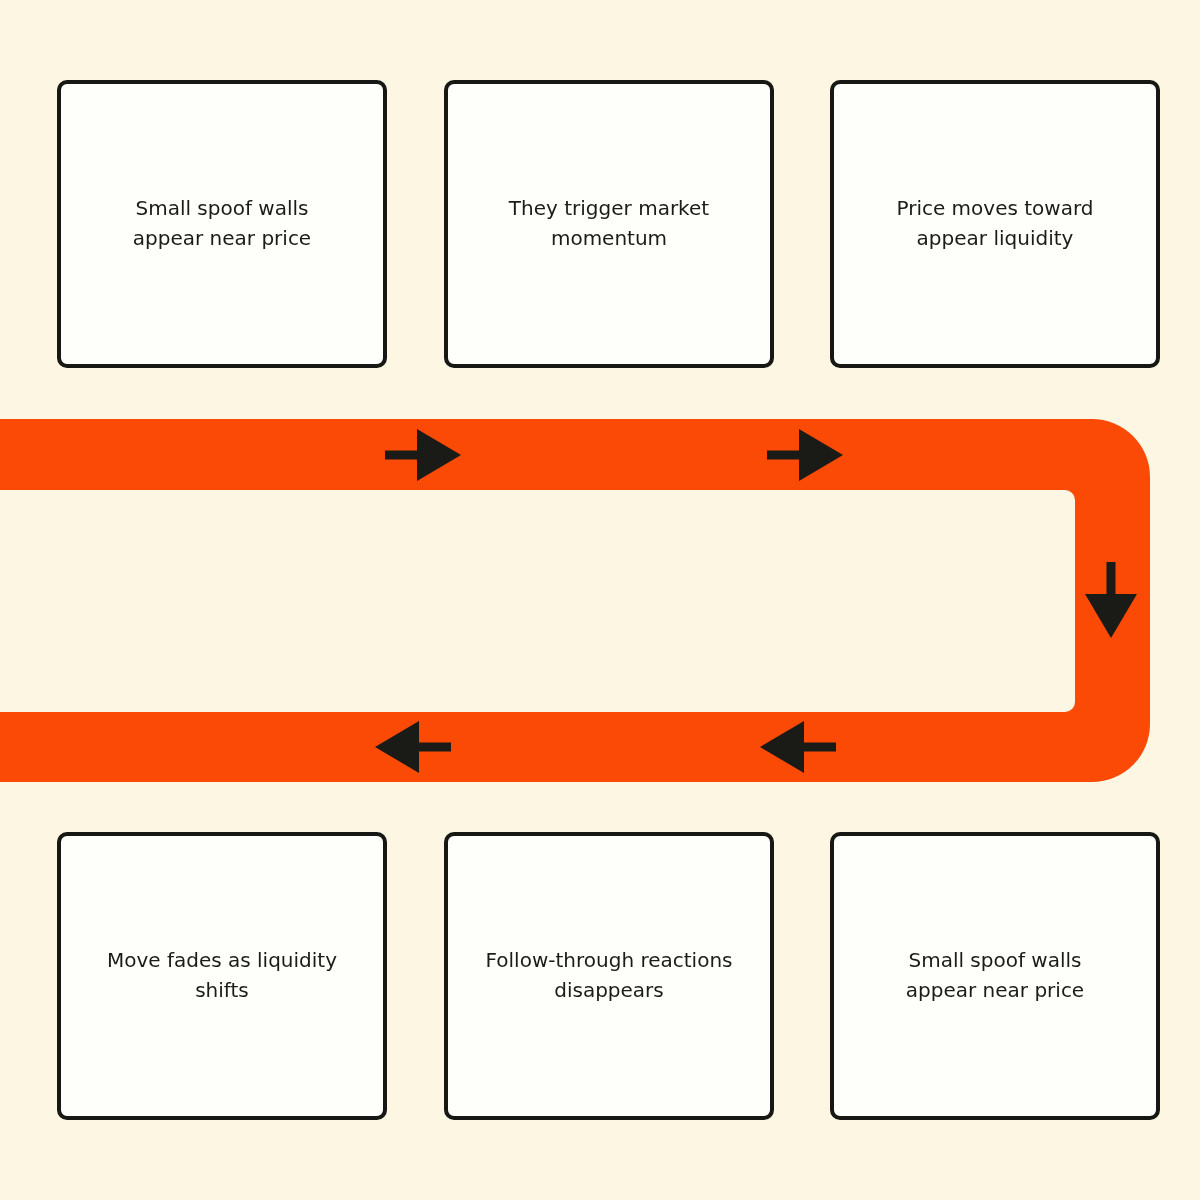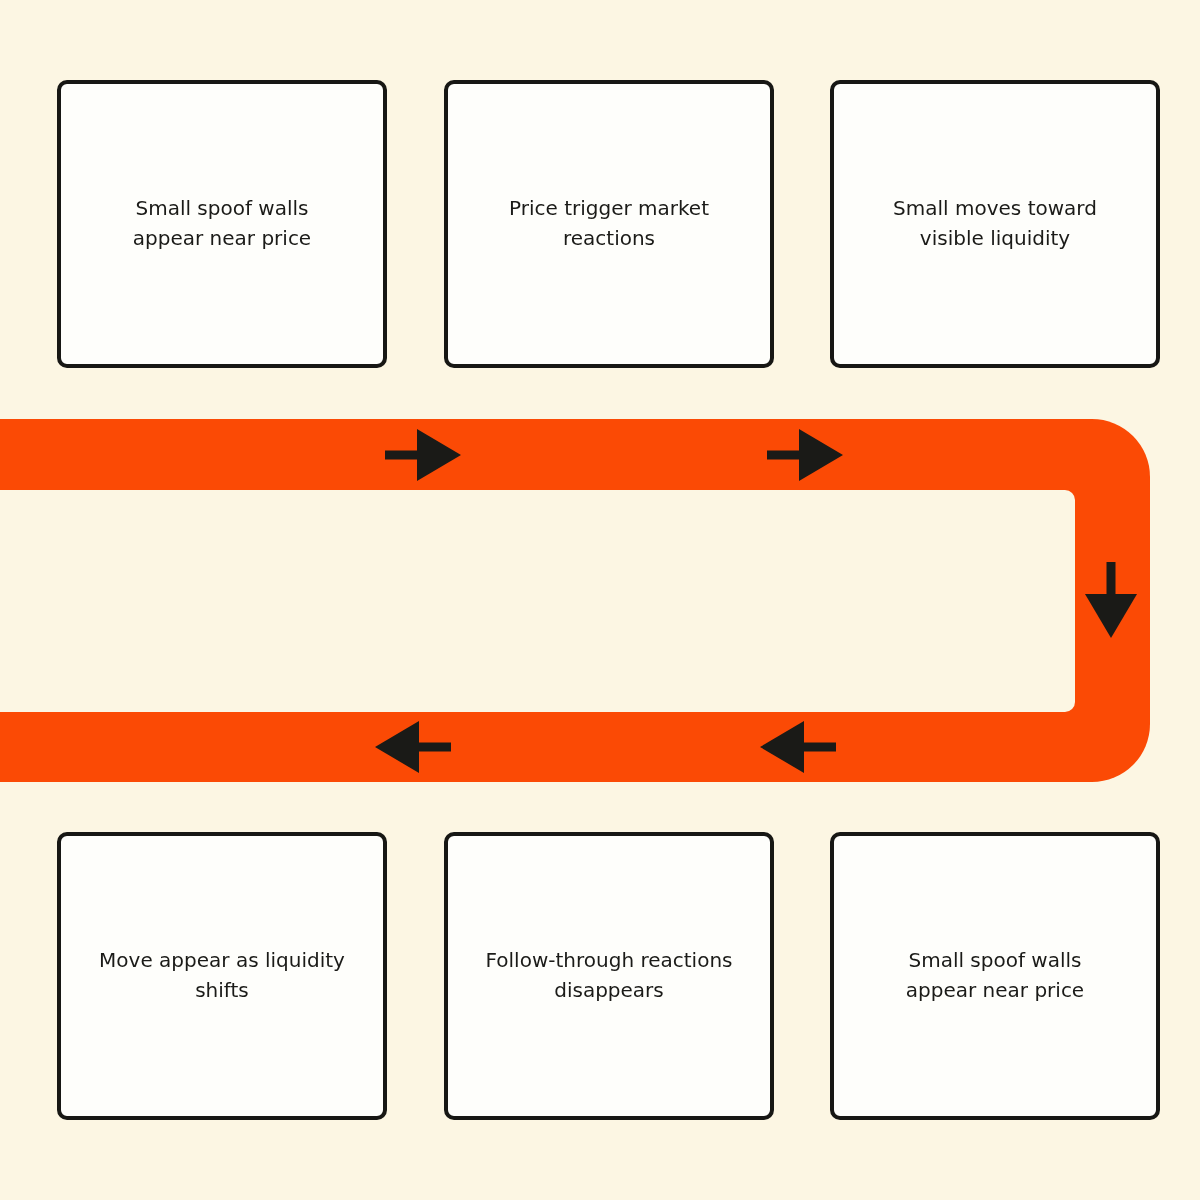--- a/index.html
+++ b/index.html
@@ -56,24 +56,24 @@
   .a-left1 {left:375px;top:721px;}
   .a-left2 {left:760px;top:721px;}
 </style>
 </head>
 <body>
 
 <div class="card r1 c1 w-b1">
   <div class="label">Small spoof walls appear near price</div>
 </div>
 <div class="card r1 c2 w-b2">
-  <div class="label">Price trigger market reactions</div>
+  <div class="label">They trigger market momentum</div>
 </div>
 <div class="card r1 c3 w-b3">
-  <div class="label">Small moves toward visible liquidity</div>
+  <div class="label">Price moves toward appear liquidity</div>
 </div>
 
 <div class="path-outer">
   <div class="path-inner"></div>
 </div>
 
 <svg class="arrow a-right1" width="76" height="52" viewBox="0 0 76 52">
   <rect x="0" y="21.5" width="36" height="9" fill="currentColor"></rect>
   <polygon points="32,0 32,52 76,26" fill="currentColor"></polygon>
 </svg>
@@ -88,20 +88,20 @@
 <svg class="arrow a-left1" width="76" height="52" viewBox="0 0 76 52">
   <rect x="40" y="21.5" width="36" height="9" fill="currentColor"></rect>
   <polygon points="44,0 44,52 0,26" fill="currentColor"></polygon>
 </svg>
 <svg class="arrow a-left2" width="76" height="52" viewBox="0 0 76 52">
   <rect x="40" y="21.5" width="36" height="9" fill="currentColor"></rect>
   <polygon points="44,0 44,52 0,26" fill="currentColor"></polygon>
 </svg>
 
 <div class="card r2 c1 w-b4">
-  <div class="label">Move appear as liquidity shifts</div>
+  <div class="label">Move fades as liquidity shifts</div>
 </div>
 <div class="card r2 c2 w-b5">
   <div class="label">Follow-through reactions disappears</div>
 </div>
 <div class="card r2 c3 w-b6">
   <div class="label">Small spoof walls appear near price</div>
 </div>
 
 </body></html>

